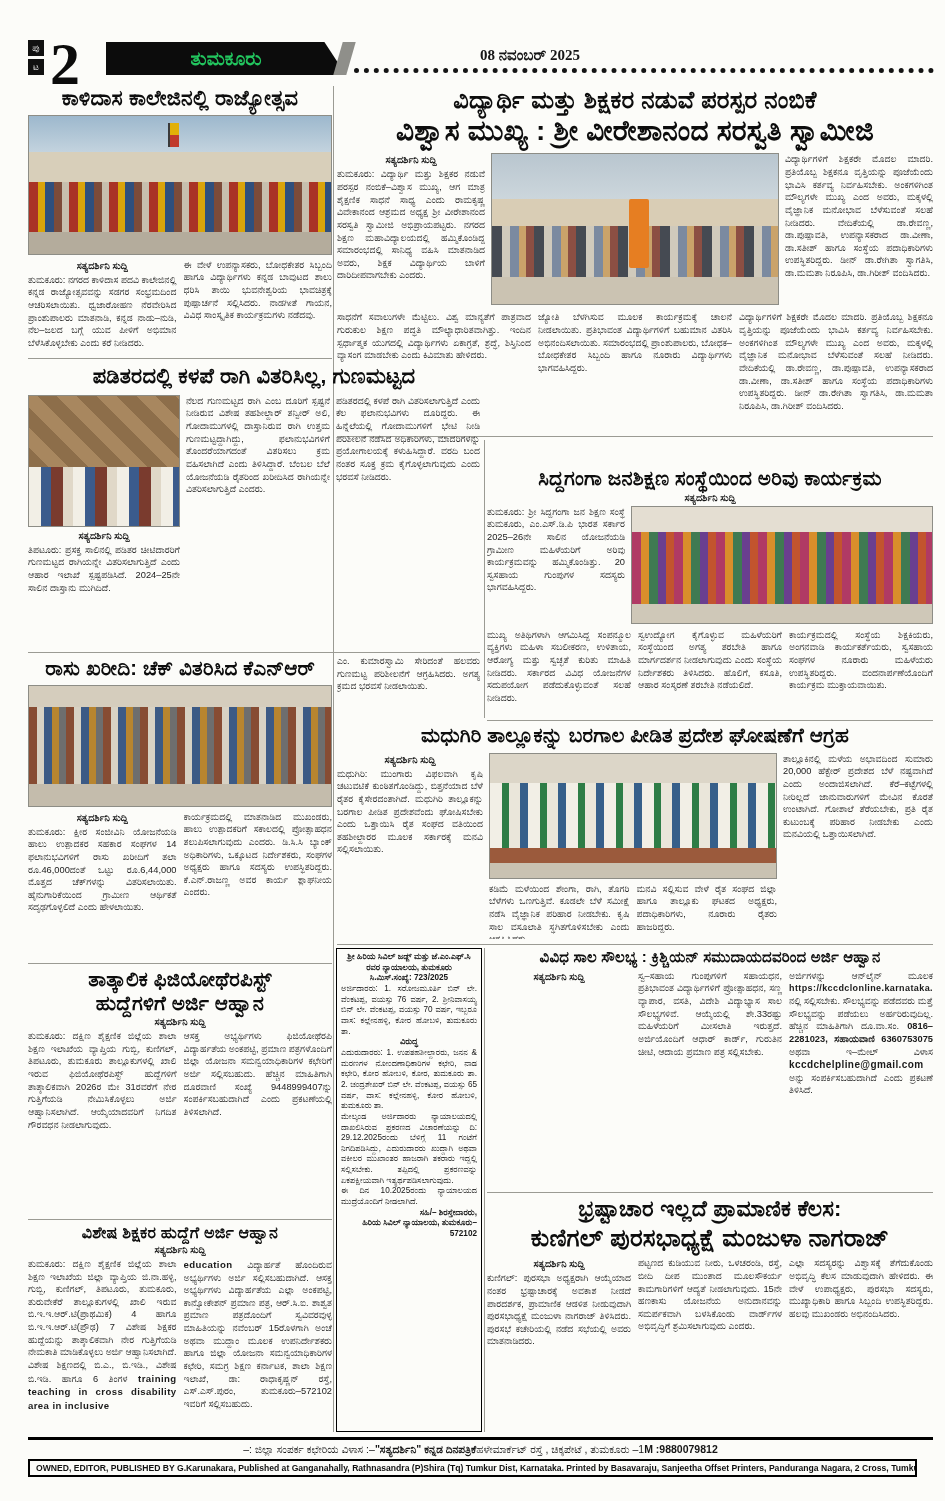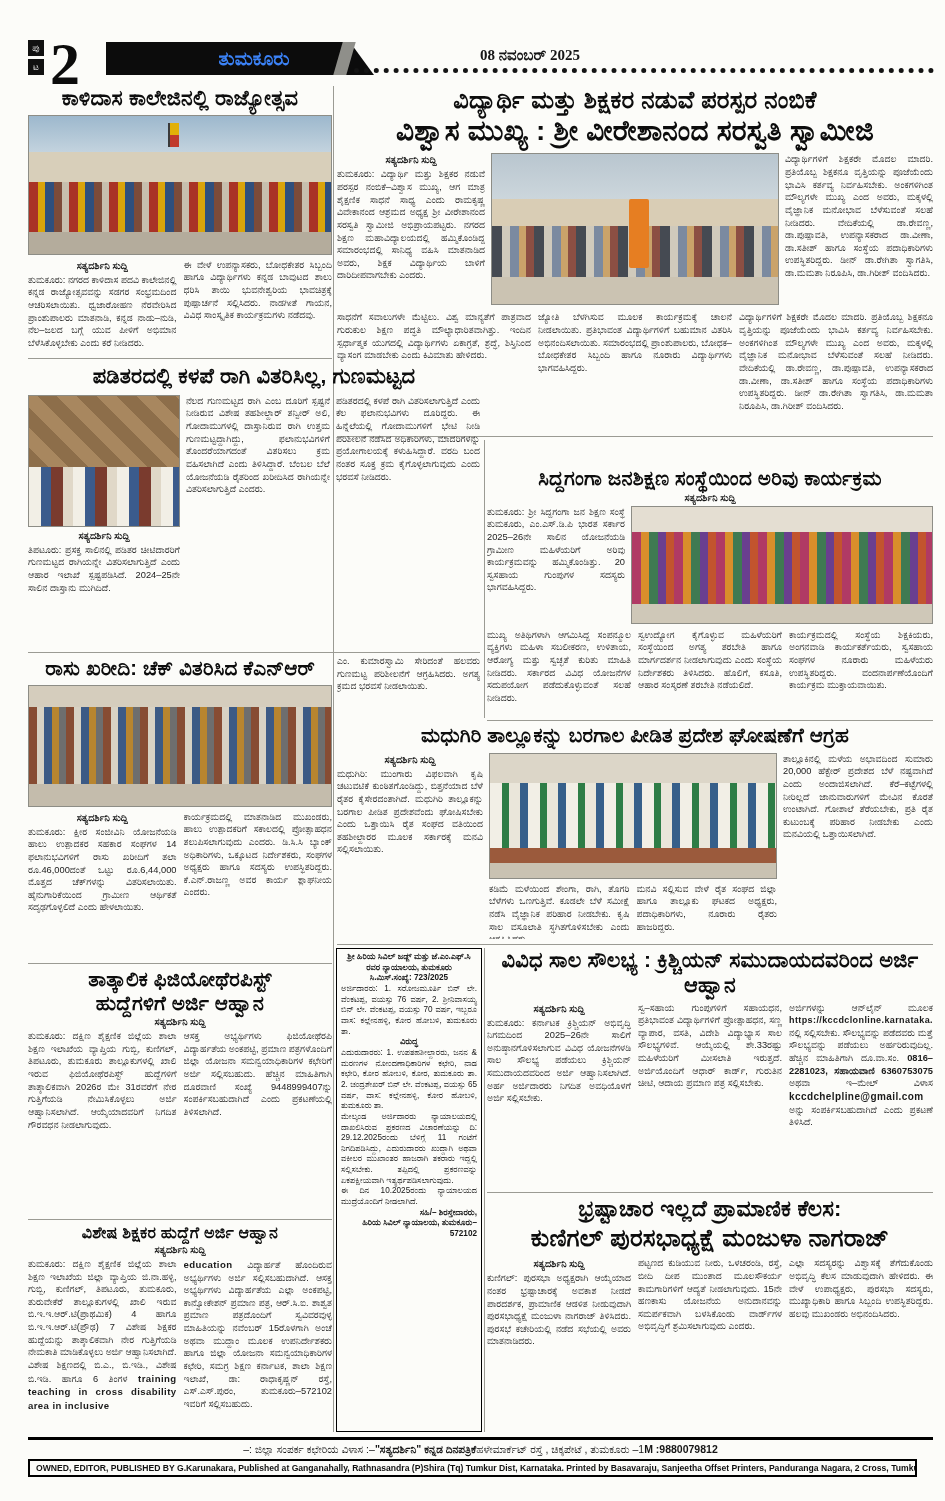--- a/index.html
+++ b/index.html
@@ -9,22 +9,22 @@
   .hl{font-weight:800;text-align:center;line-height:1.18;color:#0d0d0d;letter-spacing:.2px;}
   .col{font-size:9.3px;line-height:1.36;text-align:justify;overflow:hidden;color:#1b1b1b;}
   .byline{font-weight:700;text-align:center;font-size:9.6px;margin:1px 0 2px;}
   .cols{display:flex;gap:7px;}
   .cols>div{flex:1;}
   .photo{position:relative;border:1px solid #8d8d86;background:#cfc6b4;display:flex;flex-direction:column;box-sizing:border-box;}
   .ph{flex:none;width:100%;}
   .vline{width:1px;background:#9b9b94;}
   .hline{height:1px;background:#9b9b94;}
   .thick{background:#000;}
-  .ebox{background:#0c0c0c;color:#3b82f6;font-weight:700;display:flex;align-items:center;justify-content:center;
-        clip-path:polygon(0 0,91% 0,100% 100%,0 100%);padding-left:28px;}
+  .ebox{background:#0c0c0c;color:#22c55e;font-weight:700;display:flex;align-items:center;justify-content:center;
+        clip-path:polygon(0 0,91% 0,100% 100%,0 100%);}
   .eshadow{background:#8f8f8a;transform:skewX(-16deg);}
   .dots{border-bottom:5px dotted #141414;height:0;}
   .pgnum{font-family:"Liberation Serif","DejaVu Serif",serif;font-weight:700;font-size:60px;line-height:.82;color:#0c0c0c;}
   .pgstack{display:flex;flex-direction:column;gap:3px;}
   .pgstack span{width:16px;height:16px;background:#111;color:#fff;font-size:9px;display:flex;align-items:center;justify-content:center;}
   .mast{font-weight:800;font-size:25px;letter-spacing:.5px;color:#171010;line-height:1;}
   .mastsub{font-size:9px;font-weight:700;text-align:right;color:#171010;margin-top:2px;}
   .noticebox{border:1.5px solid #000;box-sizing:border-box;padding:3px 4px;font-size:8.2px;line-height:1.3;text-align:justify;overflow:hidden;}
   .noticebox .c{text-align:center;font-weight:700;}
   .noticebox .r{text-align:right;font-weight:700;}
@@ -203,25 +203,24 @@
     <div>ಅರ್ಜಿದಾರರು: 1. ಸರೋಜಮೂರ್ತಿ ಬಿನ್ ಲೇ. ವೆಂಕಟಪ್ಪ, ವಯಸ್ಸು 76 ವರ್ಷ, 2. ಶ್ರೀನಿವಾಸಯ್ಯ ಬಿನ್ ಲೇ. ವೆಂಕಟಪ್ಪ, ವಯಸ್ಸು 70 ವರ್ಷ, ಇಬ್ಬರೂ ವಾಸ: ಕಲ್ಲೇನಹಳ್ಳಿ, ಕೋರ ಹೋಬಳಿ, ತುಮಕೂರು ತಾ.</div>
     <div class="c">ವಿರುದ್ಧ</div>
     <div>ಎದುರುದಾರರು: 1. ಉಪತಹಶೀಲ್ದಾರರು, ಜನನ &amp; ಮರಣಗಳ ನೋಂದಣಾಧಿಕಾರಿಗಳ ಕಛೇರಿ, ನಾಡ ಕಛೇರಿ, ಕೋರ ಹೋಬಳಿ, ಕೋರ, ತುಮಕೂರು ತಾ. 2. ಚಂದ್ರಶೇಖರ್ ಬಿನ್ ಲೇ. ವೆಂಕಟಪ್ಪ, ವಯಸ್ಸು 65 ವರ್ಷ, ವಾಸ: ಕಲ್ಲೇನಹಳ್ಳಿ, ಕೋರ ಹೋಬಳಿ, ತುಮಕೂರು ತಾ.</div>
     <div>ಮೇಲ್ಕಂಡ ಅರ್ಜಿದಾರರು ನ್ಯಾಯಾಲಯದಲ್ಲಿ ದಾಖಲಿಸಿರುವ ಪ್ರಕರಣದ ವಿಚಾರಣೆಯನ್ನು ದಿ: 29.12.2025ರಂದು ಬೆಳಿಗ್ಗೆ 11 ಗಂಟೆಗೆ ನಿಗದಿಪಡಿಸಿದ್ದು, ಎದುರುದಾರರು ಖುದ್ದಾಗಿ ಅಥವಾ ವಕೀಲರ ಮುಖಾಂತರ ಹಾಜರಾಗಿ ತಕರಾರು ಇದ್ದಲ್ಲಿ ಸಲ್ಲಿಸಬೇಕು. ತಪ್ಪಿದಲ್ಲಿ ಪ್ರಕರಣವನ್ನು ಏಕಪಕ್ಷೀಯವಾಗಿ ಇತ್ಯರ್ಥಪಡಿಸಲಾಗುವುದು.</div>
     <div>ಈ ದಿನ 10.2025ರಂದು ನ್ಯಾಯಾಲಯದ ಮುದ್ರೆಯೊಂದಿಗೆ ನೀಡಲಾಗಿದೆ.</div>
     <div class="r">ಸಹಿ/– ಶಿರಸ್ತೇದಾರರು,</div>
     <div class="r">ಹಿರಿಯ ಸಿವಿಲ್ ನ್ಯಾಯಾಲಯ, ತುಮಕೂರು–572102</div>
   </aside>
 
   <article class="abs" style="left:487px;top:948px;width:446px;">
-    <div class="hl" style="font-size:21px;">ವಿವಿಧ ಸಾಲ ಸೌಲಭ್ಯ : ಕ್ರಿಶ್ಚಿಯನ್ ಸಮುದಾಯದವರಿಂದ ಅರ್ಜಿ ಆಹ್ವಾನ</div>
+    <div class="hl" style="font-size:15px;">ವಿವಿಧ ಸಾಲ ಸೌಲಭ್ಯ : ಕ್ರಿಶ್ಚಿಯನ್ ಸಮುದಾಯದವರಿಂದ ಅರ್ಜಿ ಆಹ್ವಾನ</div>
     <div class="cols" style="margin-top:4px;height:212px;">
       <div>
         <div class="byline">ಸತ್ಯದರ್ಶಿನಿ ಸುದ್ದಿ</div>
-        <div class="col">ತುಮಕೂರು: ಕರ್ನಾಟಕ ಕ್ರಿಶ್ಚಿಯನ್ ಅಭಿವೃದ್ಧಿ ನಿಗಮದಿಂದ 2025–26ನೇ ಸಾಲಿಗೆ ಅನುಷ್ಠಾನಗೊಳಿಸಲಾಗುವ ವಿವಿಧ ಯೋಜನೆಗಳಡಿ ಸಾಲ ಸೌಲಭ್ಯ ಪಡೆಯಲು ಕ್ರಿಶ್ಚಿಯನ್ ಸಮುದಾಯದವರಿಂದ ಅರ್ಜಿ ಆಹ್ವಾನಿಸಲಾಗಿದೆ. ಅರ್ಹ ಅರ್ಜಿದಾರರು ನಿಗದಿತ ಅವಧಿಯೊಳಗೆ ಅರ್ಜಿ ಸಲ್ಲಿಸಬೇಕು.</div>
       </div>
       <div class="col">ಸ್ವ–ಸಹಾಯ ಗುಂಪುಗಳಿಗೆ ಸಹಾಯಧನ, ಪ್ರತಿಭಾವಂತ ವಿದ್ಯಾರ್ಥಿಗಳಿಗೆ ಪ್ರೋತ್ಸಾಹಧನ, ಸಣ್ಣ ವ್ಯಾಪಾರ, ವಸತಿ, ವಿದೇಶಿ ವಿದ್ಯಾಭ್ಯಾಸ ಸಾಲ ಸೌಲಭ್ಯಗಳಿವೆ. ಆಯ್ಕೆಯಲ್ಲಿ ಶೇ.33ರಷ್ಟು ಮಹಿಳೆಯರಿಗೆ ಮೀಸಲಾತಿ ಇರುತ್ತದೆ. ಅರ್ಜಿಯೊಂದಿಗೆ ಆಧಾರ್ ಕಾರ್ಡ್, ಗುರುತಿನ ಚೀಟಿ, ಆದಾಯ ಪ್ರಮಾಣ ಪತ್ರ ಸಲ್ಲಿಸಬೇಕು.</div>
       <div class="col">
         <span>ಅರ್ಜಿಗಳನ್ನು ಆನ್‌ಲೈನ್ ಮೂಲಕ </span><span class="enb" style="font-size:9px;">https://kccdclonline.karnataka.gov.in</span><span> ನಲ್ಲಿ ಸಲ್ಲಿಸಬೇಕು. ಸೌಲಭ್ಯವನ್ನು ಪಡೆದವರು ಮತ್ತೆ ಸೌಲಭ್ಯವನ್ನು ಪಡೆಯಲು ಅರ್ಹರಿರುವುದಿಲ್ಲ. ಹೆಚ್ಚಿನ ಮಾಹಿತಿಗಾಗಿ ದೂ.ವಾ.ಸಂ. </span><span style="font-weight:700;">0816–2281023, ಸಹಾಯವಾಣಿ 6360753075</span><span> ಅಥವಾ ಇ–ಮೇಲ್ ವಿಳಾಸ </span><span class="enb" style="font-size:10px;">kccdchelpline@gmail.com</span><span> ಅನ್ನು ಸಂಪರ್ಕಿಸಬಹುದಾಗಿದೆ ಎಂದು ಪ್ರಕಟಣೆ ತಿಳಿಸಿದೆ.</span>
       </div>
     </div>
   </article>
 
   <article class="abs" style="left:487px;top:1196px;width:446px;">
     <div class="hl" style="font-size:22px;">ಭ್ರಷ್ಟಾಚಾರ ಇಲ್ಲದೆ ಪ್ರಾಮಾಣಿಕ ಕೆಲಸ:</div>

